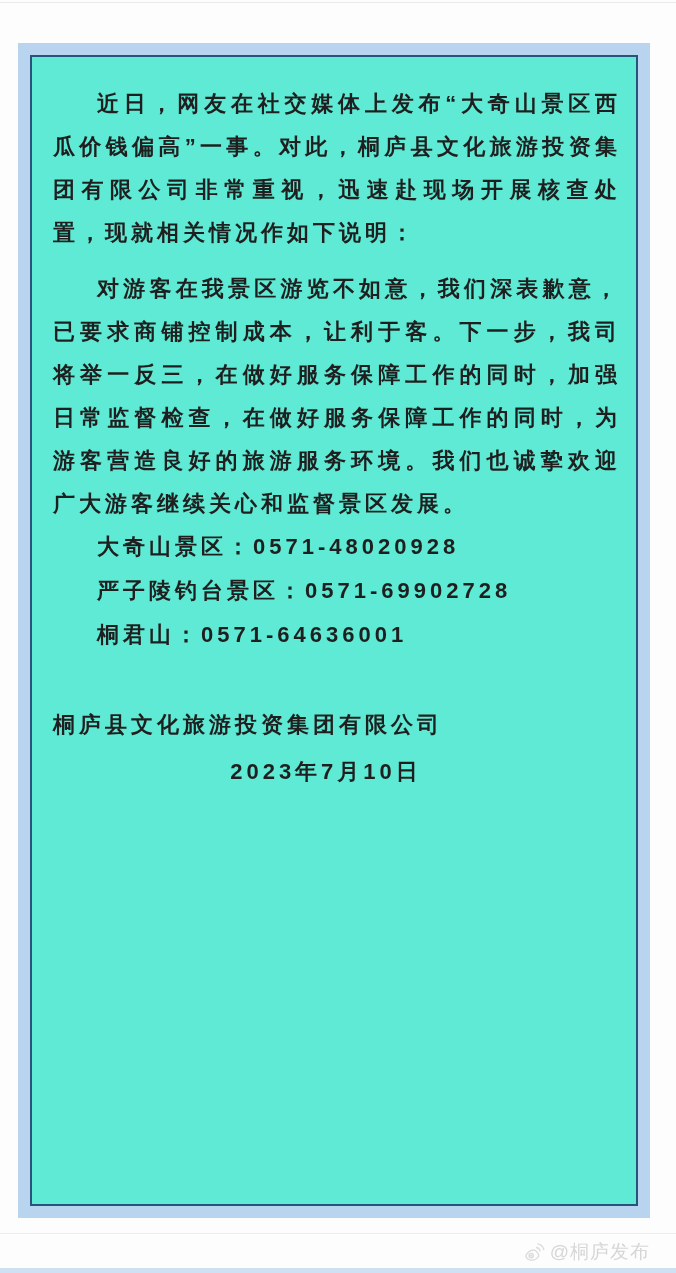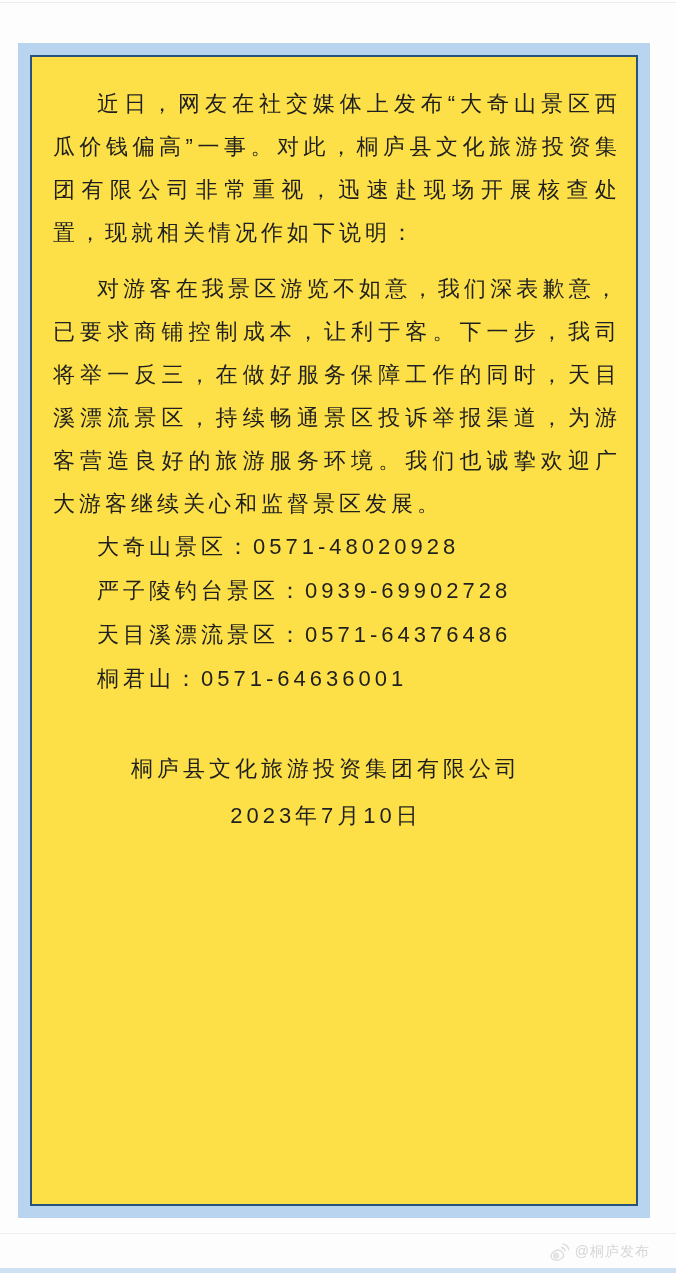--- a/index.html
+++ b/index.html
@@ -23,74 +23,74 @@
     background: #cfe0f2;
   }
   .card {
     position: absolute; left: 18px; top: 43px;
     width: 632px; height: 1175px;
     background: #b9d4ef;
     padding: 12px;
   }
   .card-inner {
     width: 100%; height: 100%;
-    background: #fde047;
+    background: #5eead4;
     border: 2px solid #27537d;
     padding: 25px 15px 0 21px;
     overflow: hidden;
+    font-weight: bold;
   }
   .body-par, .hotline-title, .hotline-item, .sig-company, .sig-date {
     font-size: 22px;
     line-height: 43px;
     letter-spacing: 4px;
     color: #1f1f1f;
   }
   .body-par {
     text-align: justify;
     text-indent: 2em;
     margin-bottom: 13px;
   }
   .body-par.par2 { margin-bottom: 11px; }
   .body-par.par3 { margin-bottom: 0; }
   .hotline-title { text-indent: 2em; margin-bottom: 6px; }
   .hotline-item  { text-indent: 2em; margin-bottom: 1px; }
-  .sig-company { margin-top: 47px; text-align: center; padding-right: 22px; }
+  .sig-company { margin-top: 47px; text-align: left; padding-right: 22px; }
   .sig-date    { margin-top: 4px;  text-align: center; padding-right: 22px; }
   .watermark {
     position: absolute; top: 1240px; right: 26px;
     height: 24px;
     display: flex; align-items: center; gap: 5px;
     color: #d6d6d6;
-    font-size: 14px;
+    font-size: 19px;
     letter-spacing: 1px;
   }
   .watermark svg { display: block; }
 </style>
 </head>
 <body>
 
 <div class="page">
 
   <div class="hairline hairline-top"></div>
 
   <div class="card">
     <div class="card-inner">
 
       <p class="body-par par1">近日，网友在社交媒体上发布“大奇山景区西瓜价钱偏高”一事。对此，桐庐县文化旅游投资集团有限公司非常重视，迅速赴现场开展核查处置，现就相关情况作如下说明：</p>
 
 
-      <p class="body-par par3">对游客在我景区游览不如意，我们深表歉意，已要求商铺控制成本，让利于客。下一步，我司将举一反三，在做好服务保障工作的同时，天目溪漂流景区，持续畅通景区投诉举报渠道，为游客营造良好的旅游服务环境。我们也诚挚欢迎广大游客继续关心和监督景区发展。</p>
+      <p class="body-par par3">对游客在我景区游览不如意，我们深表歉意，已要求商铺控制成本，让利于客。下一步，我司将举一反三，在做好服务保障工作的同时，加强日常监督检查，在做好服务保障工作的同时，为游客营造良好的旅游服务环境。我们也诚挚欢迎广大游客继续关心和监督景区发展。</p>
 
 
       <p class="hotline-item">大奇山景区：0571-48020928</p>
 
 
-      <p class="hotline-item">严子陵钓台景区：0939-69902728</p>
+      <p class="hotline-item">严子陵钓台景区：0571-69902728</p>
 
-      <p class="hotline-item">天目溪漂流景区：0571-64376486</p>
 
       <p class="hotline-item">桐君山：0571-64636001</p>
 
       <p class="sig-company">桐庐县文化旅游投资集团有限公司</p>
 
       <p class="sig-date">2023年7月10日</p>
 
     </div>
   </div>
 

